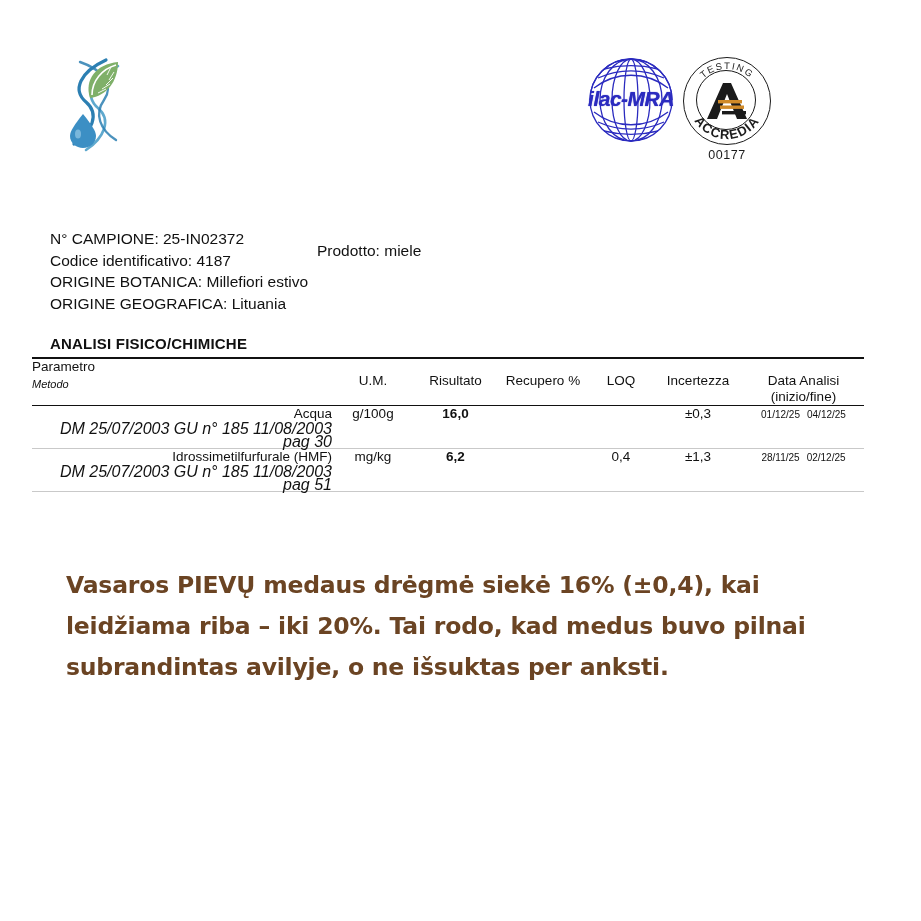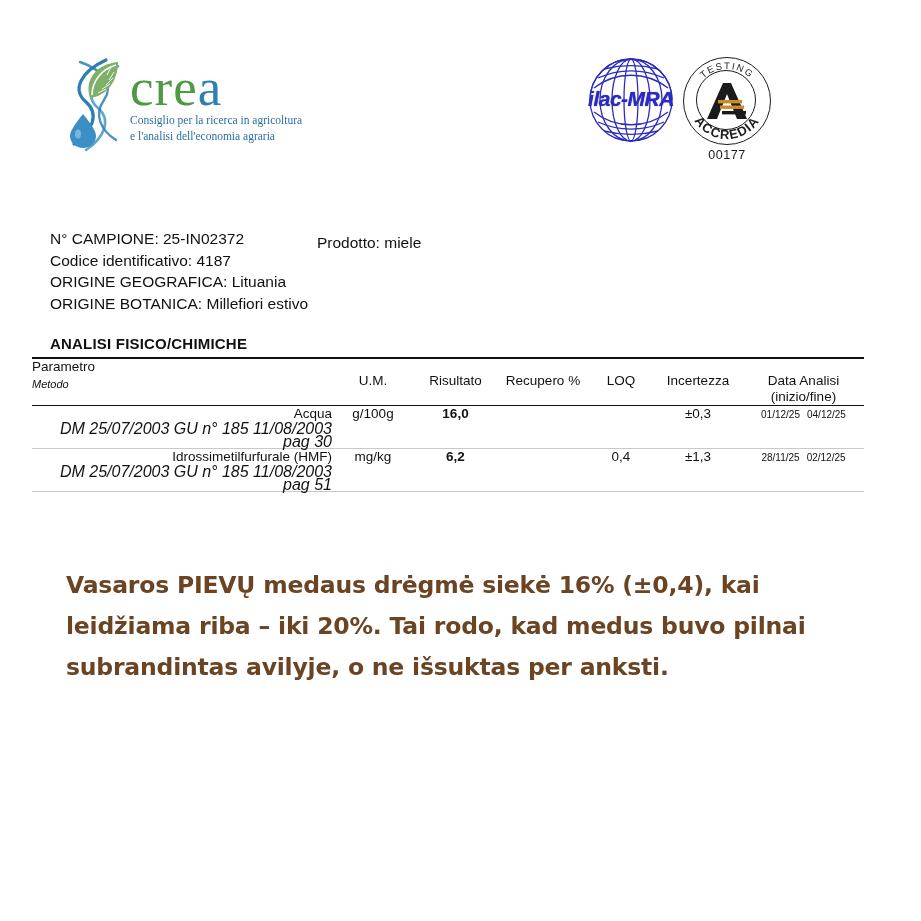--- a/index.html
+++ b/index.html
@@ -142,21 +142,21 @@
     width: 840px;
     font-size: 15.5px;
     line-height: 21.5px;
   }
   .si-row { position: relative; height: 21.5px; white-space: nowrap; }
   .si-label { color: #111; }
   .si-strong { font-weight: normal; }
   .si-prodotto {
     position: absolute;
     left: 267px;
-    top: 4px;
+    top: 12px;
   }
 
   
   .section-title {
     position: absolute;
     left: 50px;
     top: 335px;
     font-size: 15px;
     font-weight: bold;
     letter-spacing: 0.2px;
@@ -254,25 +254,20 @@
         <g stroke="#ffffff" stroke-width="1" opacity="0.9">
           <line x1="45" y1="11" x2="41" y2="19"></line>
           <line x1="48" y1="16" x2="43" y2="24"></line>
           <line x1="47" y1="22" x2="40" y2="29"></line>
           <line x1="44" y1="28" x2="36" y2="33"></line>
           <line x1="40" y1="33" x2="32" y2="37"></line>
         </g>
         <path d="M17 58 C9 68, 4 75, 4 80 C4 87, 10 92, 17 92 C24 92, 30 87, 30 80 C30 75, 25 68, 17 58 Z" fill="#3C8FC4"></path>
         <ellipse cx="12" cy="78" rx="3" ry="4.5" fill="#8FC4E3" opacity="0.75"></ellipse>
       </svg>
-    </div>
-    <div class="crea-text">
-      <div class="crea-word"><span class="g">cre</span><span class="b">a</span></div>
-      <div class="crea-tag">Consiglio per la ricerca in agricoltura</div>
-      <div class="crea-tag">e l'analisi dell'economia agraria</div>
     </div>
   </div>
 
   <div class="ilac">
     <div class="ilac-globe">
       <svg width="94" height="84" viewBox="0 0 94 84">
         <g stroke="#2B2BBF" fill="none" stroke-width="1.3">
           <circle cx="47" cy="42" r="41"></circle>
           <ellipse cx="47" cy="42" rx="31" ry="41"></ellipse>
           <ellipse cx="47" cy="42" rx="19" ry="41"></ellipse>
@@ -322,26 +317,26 @@
     <span class="si-prodotto">
       <span class="si-label">Prodotto:</span>
       <span class="si-strong">miele</span>
     </span>
   </div>
   <div class="si-row">
     <span class="si-label">Codice identificativo:</span>
     <span class="si-strong">4187</span>
   </div>
   <div class="si-row">
+    <span class="si-label">ORIGINE BOTANICA:</span>
+    <span>Millefiori estivo</span>
+  </div>
+  <div class="si-row">
     <span class="si-label">ORIGINE GEOGRAFICA:</span>
     <span>Lituania</span>
-  </div>
-  <div class="si-row">
-    <span class="si-label">ORIGINE BOTANICA:</span>
-    <span>Millefiori estivo</span>
   </div>
 </div>
 
 <div class="section-title">ANALISI FISICO/CHIMICHE</div>
 
 <div class="table-wrap">
   <table class="analysis">
     <colgroup>
       <col class="c-param">
         <col class="c-um">

